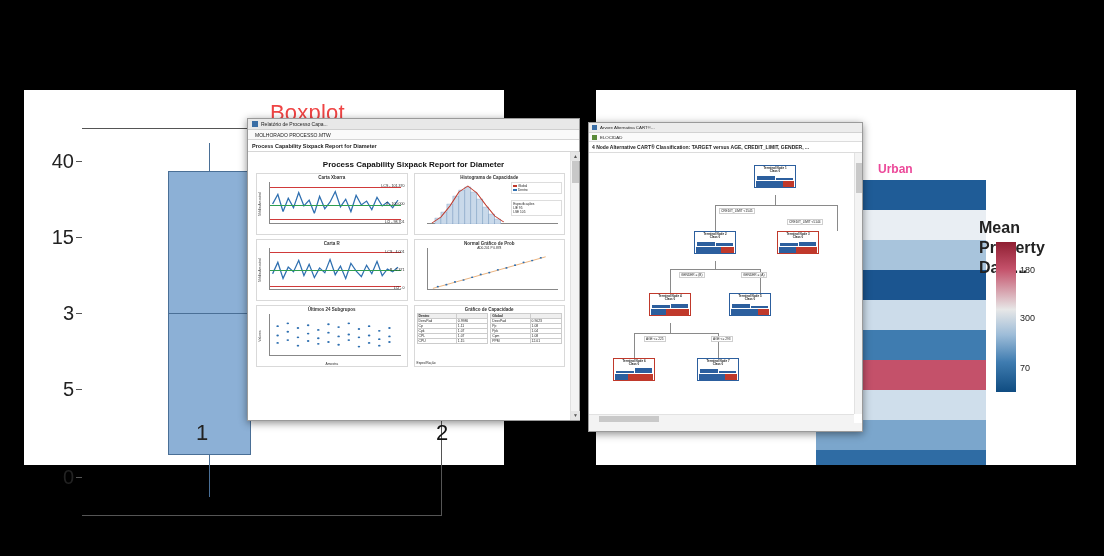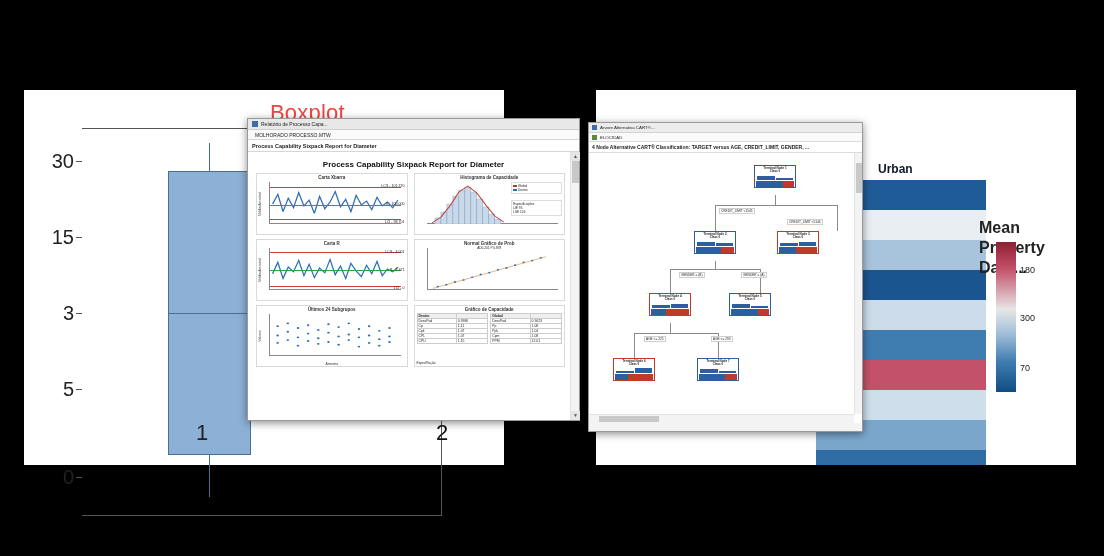--- a/index.html
+++ b/index.html
@@ -43,21 +43,21 @@
 
   
   .panel-heatmap {
     position: absolute; left: 596px; top: 90px; width: 480px; height: 375px;
     background: #ffffff; overflow: hidden;
   }
   .hm-title {
     position: absolute; left: 26px; top: 8px; font-size: 20px; color: #222;
   }
   .hm-collabel {
-    position: absolute; top: 72px; font-size: 12px; color: #0f172a; font-weight: bold;
+    position: absolute; top: 72px; font-size: 12px; color: #ec4899; font-weight: bold;
   }
   .hm-cells { position: absolute; left: 220px; top: 90px; width: 170px; }
   .hm-cell { width: 170px; height: 30px; }
   .hm-legend-title {
     position: absolute; left: 383px; top: 128px; font-size: 16px; color: #222; line-height: 1.25;
     font-weight: bold; width: 76px;
   }
   .hm-legend-bar {
     position: absolute; left: 400px; top: 152px; width: 20px; height: 150px;
   }
@@ -194,21 +194,21 @@
 </head>
 <body>
 
 <div id="stage">
 
   <div class="panel-boxplot">
     <div class="bp-title">Boxplot</div>
 
     <div class="bp-plotbox">
 
-      <div class="bp-ytick" style="top:32px">30</div>
+      <div class="bp-ytick" style="top:32px">40</div>
       <div class="bp-tickmark" style="top:32px"></div>
       <div class="bp-ytick" style="top:108px">15</div>
       <div class="bp-tickmark" style="top:108px"></div>
       <div class="bp-ytick" style="top:184px">3</div>
       <div class="bp-tickmark" style="top:184px"></div>
       <div class="bp-ytick" style="top:260px">5</div>
       <div class="bp-tickmark" style="top:260px"></div>
       <div class="bp-ytick" style="top:348px">0</div>
       <div class="bp-tickmark" style="top:348px"></div>
 

